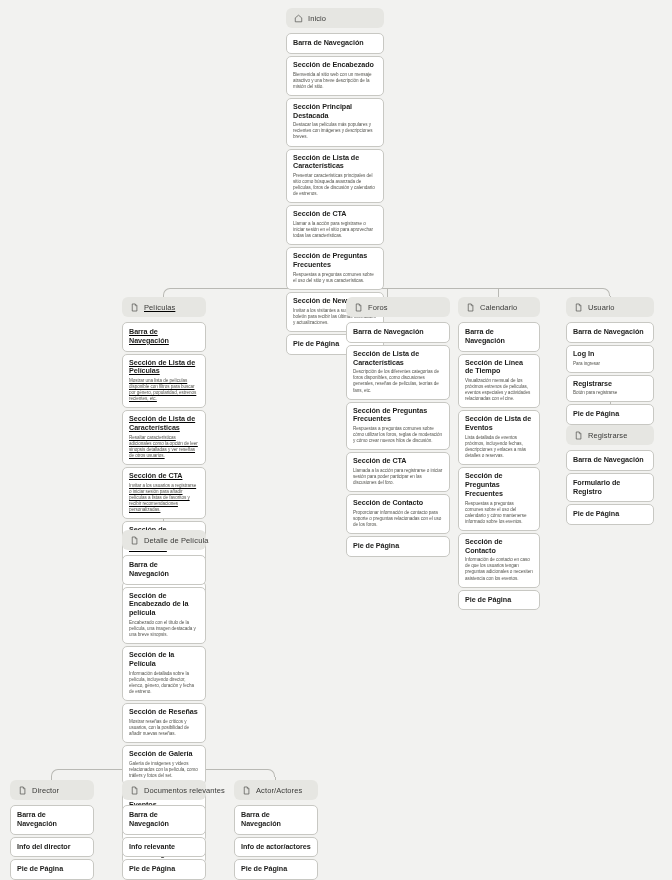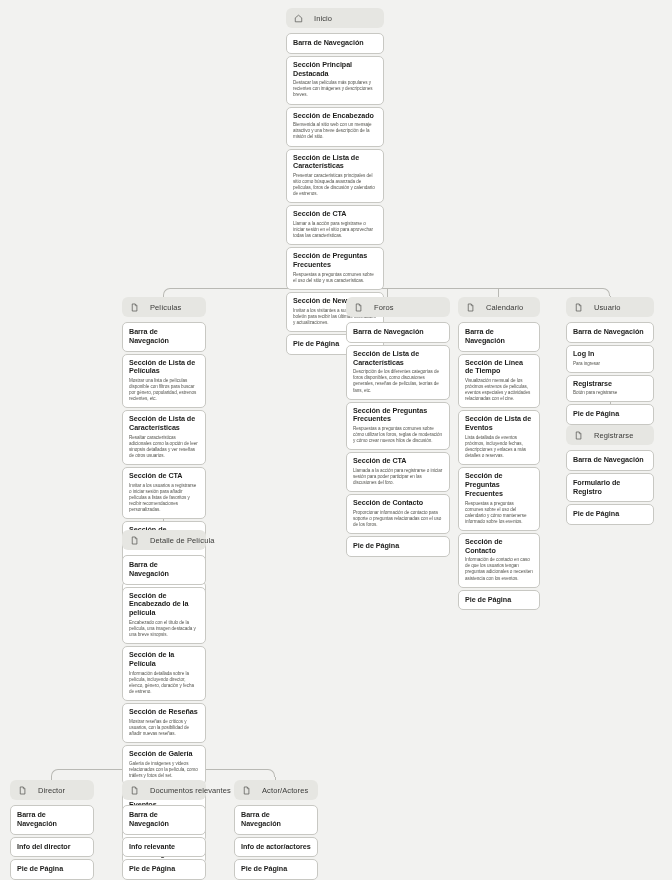--- a/index.html
+++ b/index.html
@@ -32,21 +32,21 @@
 
   
   .group { position: absolute; }
   .group-head {
     background: #e6e6e2;
     border-radius: 6px;
     height: 20px;
     display: flex;
     align-items: center;
     padding: 0 8px;
-    gap: 11px;
+    gap: 5px;
   }
   .group-head .ghead-label {
     font-size: 7.5px;
     color: #3a3a38;
     letter-spacing: .1px;
     white-space: nowrap;
   }
   .gicon { width: 9px; height: 9px; display: block; flex: 0 0 auto; }
   .gicon svg { display: block; }
 
@@ -112,28 +112,28 @@
             <path d="M6 1.6 1.7 5.2v5.2h8.6V5.2z" fill="none" stroke="#5a5a55" stroke-width="1"></path>
           </svg>
       </span>
       <span class="ghead-label">Inicio</span>
     </div>
     <div class="group-body">
       <div class="card compact">
           <div class="card-title">Barra de Navegación</div>
         </div>
       <div class="card">
+          <div class="card-title">Sección de Encabezado</div>
+          <div class="card-desc">Bienvenida al sitio web con un mensaje atractivo y una breve descripción de la misión del sitio.</div>
+        </div>
+      <div class="card">
           <div class="card-title">Sección Principal Destacada</div>
           <div class="card-desc">Destacar las películas más populares y recientes con imágenes y descripciones breves.</div>
         </div>
       <div class="card">
-          <div class="card-title">Sección de Encabezado</div>
-          <div class="card-desc">Bienvenida al sitio web con un mensaje atractivo y una breve descripción de la misión del sitio.</div>
-        </div>
-      <div class="card">
           <div class="card-title">Sección de Lista de Características</div>
           <div class="card-desc">Presentar características principales del sitio como búsqueda avanzada de películas, foros de discusión y calendario de estrenos.</div>
         </div>
       <div class="card">
           <div class="card-title">Sección de CTA</div>
           <div class="card-desc">Llamar a la acción para registrarse o iniciar sesión en el sitio para aprovechar todas las características.</div>
         </div>
       <div class="card">
           <div class="card-title">Sección de Preguntas Frecuentes</div>
           <div class="card-desc">Respuestas a preguntas comunes sobre el uso del sitio y sus características.</div>
@@ -141,21 +141,21 @@
       <div class="card">
           <div class="card-title">Sección de Newsletter</div>
           <div class="card-desc">Invitar a los visitantes a suscribirse al boletín para recibir las últimas novedades y actualizaciones.</div>
         </div>
       <div class="card compact">
           <div class="card-title">Pie de Página</div>
         </div>
     </div>
   </div>
 
-  <div class="group" style="left:122px; top:297px; width:84px;">
+  <div class="group" style="left:122px; top:297px; width:84px;text-decoration:underline;">
     <div class="group-head">
       <span class="gicon">
         <svg viewBox="0 0 12 12" width="9" height="9">
             <path d="M3 1.3h4l2.2 2.2v7.2H3z" fill="none" stroke="#5a5a55" stroke-width="1"></path>
             <path d="M7 1.4v2.2h2.1" fill="none" stroke="#5a5a55" stroke-width=".8"></path>
           </svg>
       </span>
       <span class="ghead-label">Películas</span>
     </div>
     <div class="group-body">

